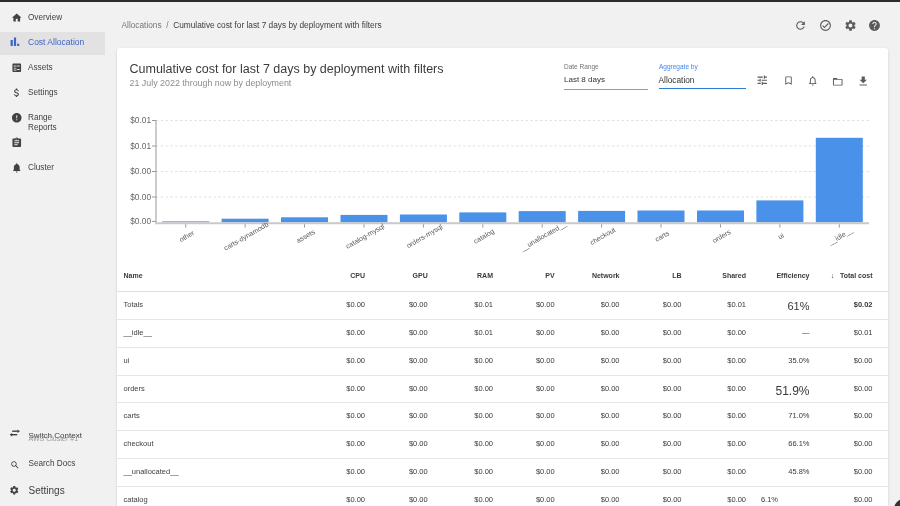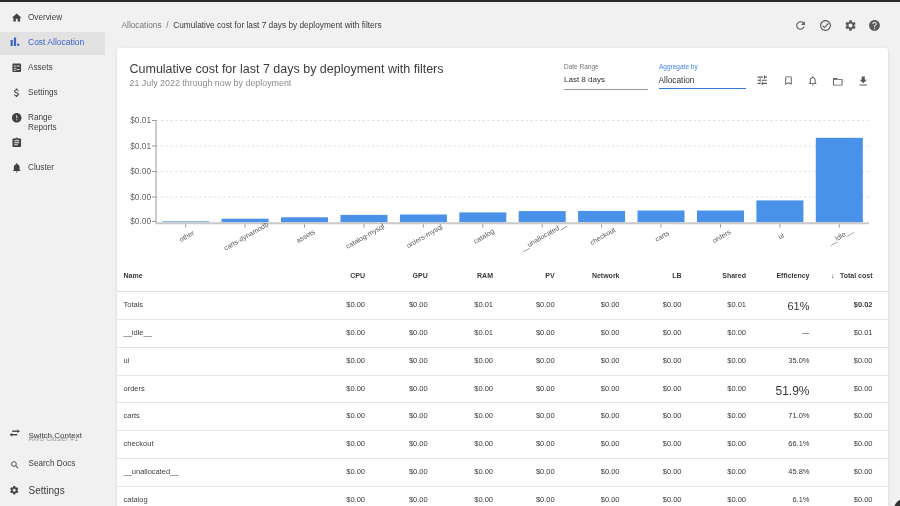--- a/index.html
+++ b/index.html
@@ -243,14 +243,14 @@
 <div class="a r" style="left:729.5px;top:466.9px;width:80px;font-size:7.5px;color:#383838;font-weight:500;">45.8%</div>
 <div class="a r" style="left:792.5px;top:466.9px;width:80px;font-size:7.5px;color:#383838;font-weight:500;">$0.00</div>
 <div class="a" style="left:123.5px;top:494.6px;font-size:7.5px;color:#424242;">catalog</div>
 <div class="a r" style="left:285.0px;top:494.6px;width:80px;font-size:7.5px;color:#383838;font-weight:500;">$0.00</div>
 <div class="a r" style="left:347.7px;top:494.6px;width:80px;font-size:7.5px;color:#383838;font-weight:500;">$0.00</div>
 <div class="a r" style="left:413.0px;top:494.6px;width:80px;font-size:7.5px;color:#383838;font-weight:500;">$0.00</div>
 <div class="a r" style="left:474.7px;top:494.6px;width:80px;font-size:7.5px;color:#383838;font-weight:500;">$0.00</div>
 <div class="a r" style="left:539.5px;top:494.6px;width:80px;font-size:7.5px;color:#383838;font-weight:500;">$0.00</div>
 <div class="a r" style="left:601.5px;top:494.6px;width:80px;font-size:7.5px;color:#383838;font-weight:500;">$0.00</div>
 <div class="a r" style="left:666.0px;top:494.6px;width:80px;font-size:7.5px;color:#383838;font-weight:500;">$0.00</div>
-<div class="a r" style="left:729.5px;top:494.6px;width:80px;font-size:7.5px;color:#383838;font-weight:500;">6.1%</div>
+<div class="a r" style="left:729.5px;top:494.6px;width:80px;font-size:7.5px;color:#383838;font-weight:500;text-align:center;">6.1%</div>
 <div class="a r" style="left:792.5px;top:494.6px;width:80px;font-size:7.5px;color:#383838;font-weight:500;">$0.00</div>
 <div class="a" style="left:894px;top:499px;width:20px;height:20px;border-radius:50%;background:#333;"></div>
 </body></html>

